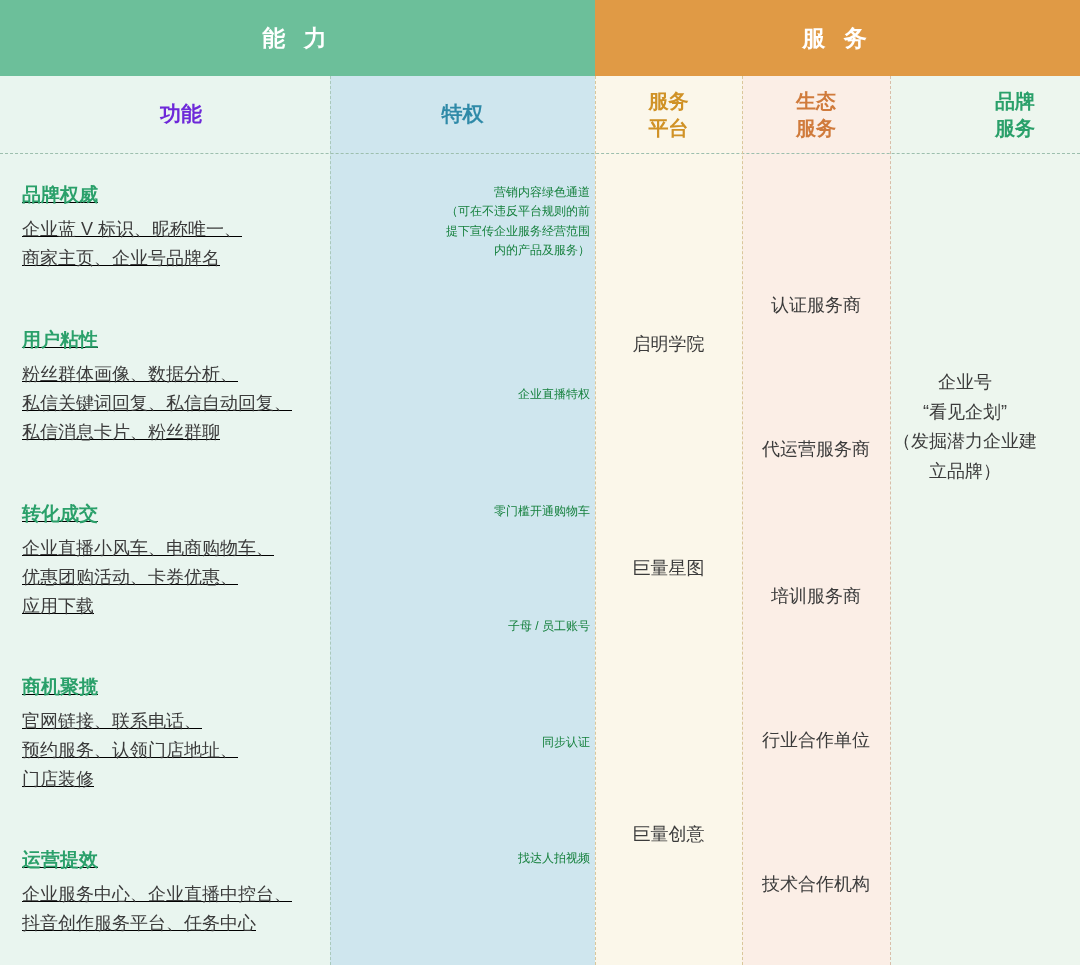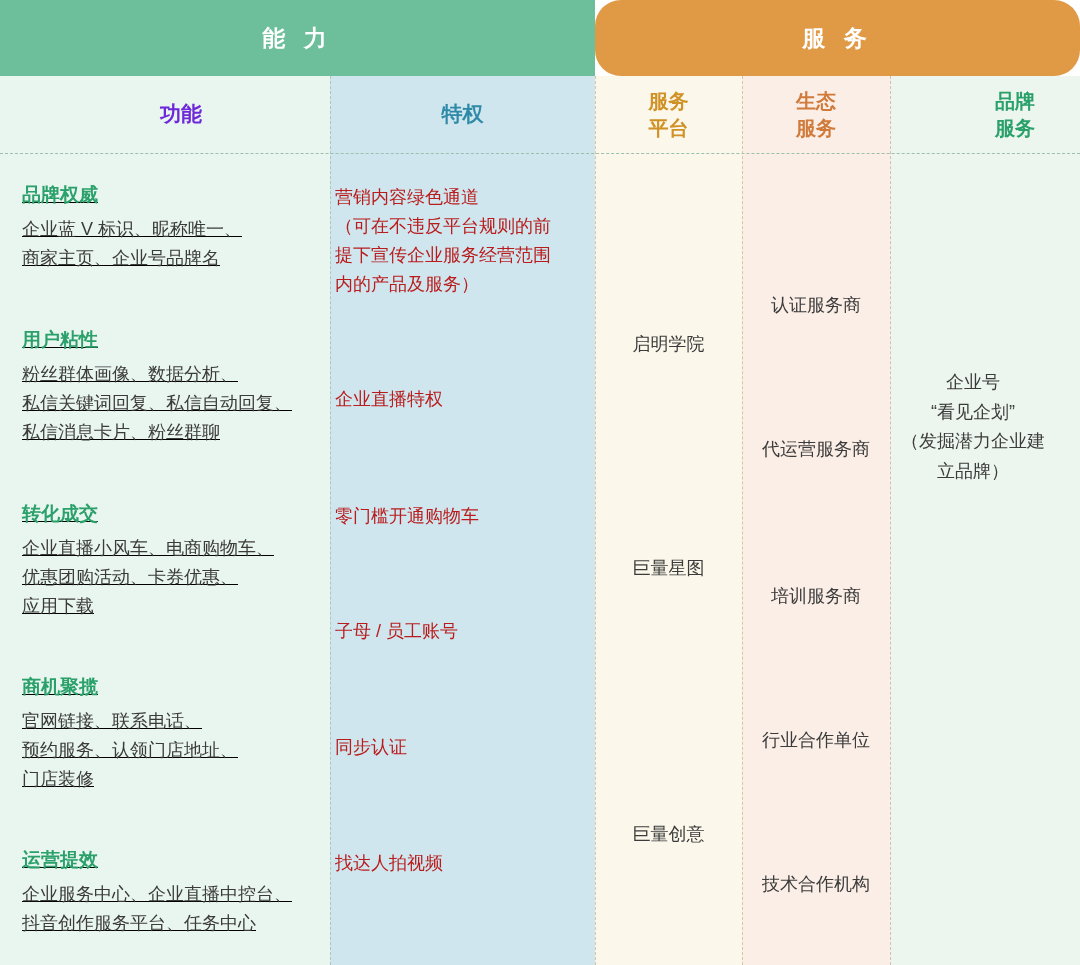--- a/index.html
+++ b/index.html
@@ -34,21 +34,20 @@
   }
   .group-ability {
     left: 0;
     width: 595px;
     background: #6cbf9a;
   }
   .group-service {
     left: 595px;
     width: 485px;
     background: #e09a45;
-    border-radius: 26px;
   }
 
   
   .col-strip {
     position: absolute;
     top: 76px;
     height: 889px;
   }
   .strip-gongneng { left: 0;    width: 330px; background: #e9f5ef; }
   .strip-tequan   { left: 330px; width: 265px; background: #cfe6ee; }
@@ -116,23 +115,23 @@
     font-size: 18px;
     line-height: 1.62;
     white-space: pre-line;
   }
 
   
   .priv-cell {
     position: absolute;
     left: 335px;
     width: 255px;
-    text-align: left;
-    color: #b91c1c;
-    font-size: 18px;
+    text-align: right;
+    color: #15803d;
+    font-size: 12px;
     line-height: 1.62;
     white-space: pre-line;
   }
 
   
   .plat-cell {
     position: absolute;
     left: 595px;
     width: 147px;
     text-align: center;
@@ -156,21 +155,20 @@
   
   .brand-cell {
     position: absolute;
     left: 890px;
     width: 150px;
     text-align: center;
     color: #3b3b3b;
     font-size: 18px;
     line-height: 1.65;
     white-space: pre-line;
-    margin-left: 8px;
   }
 </style>
 </head>
 <body>
 
 <div id="page">
 
   <div class="col-strip strip-gongneng"></div>
   <div class="col-strip strip-tequan"></div>
   <div class="col-strip strip-pingtai"></div>

